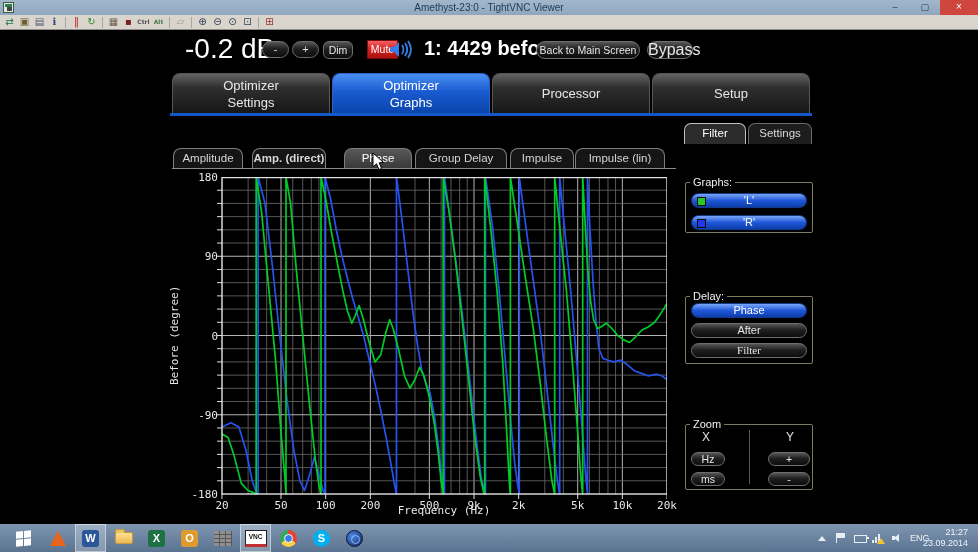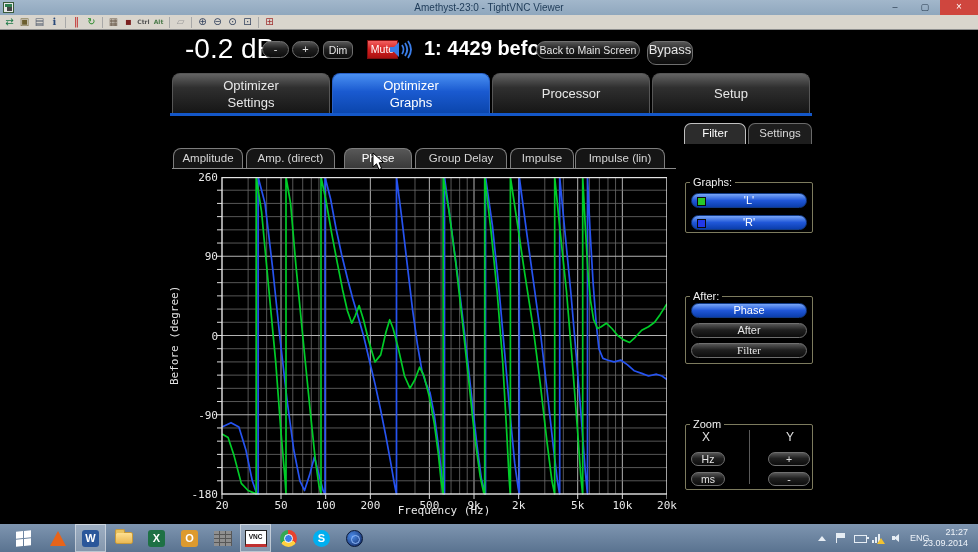--- a/index.html
+++ b/index.html
@@ -39,21 +39,21 @@
   .pill.blue{background:linear-gradient(#78a6f8,#2057d8 50%,#0b3ead);border-color:#123a85;color:#fff;}
   .hdr-btn{font-size:11px;line-height:15px;}
   .btn-minus{left:262px;top:41px;width:27px;height:17px;}
   .btn-plus{left:292px;top:41px;width:27px;height:17px;}
   .btn-dim{left:323px;top:41px;width:30px;height:18px;border-radius:6px;font-size:10.5px;line-height:16px;}
   .btn-mute{left:367px;top:40px;width:31px;height:19px;border-radius:0;font-size:10.5px;line-height:17px;
     background:linear-gradient(#f26060,#d41f1f 50%,#a81111);border:1px solid #7d0e0e;color:#fff;}
   .speaker-wrap{position:absolute;left:389px;top:40px;width:26px;height:19px;}
   .preset-label{position:absolute;left:424px;top:37px;font-size:20px;font-weight:bold;color:#fff;}
   .btn-back{left:536px;top:41px;width:104px;height:18px;font-size:10.5px;line-height:16px;text-align:center;}
-  .btn-bypass{left:647px;top:41px;width:46px;height:24px;font-size:13px;line-height:16px;}
+  .btn-bypass{left:647px;top:41px;width:46px;height:18px;font-size:16px;line-height:16px;}
 
   
   .main-tab{position:absolute;top:73px;width:158px;height:40px;border-radius:8px 8px 0 0;
     background:linear-gradient(#636363,#2f2f2f 35%,#161616);border:1px solid #565656;border-bottom:none;
     color:#e8e8e8;font-size:13px;display:flex;align-items:center;justify-content:center;
     text-align:center;white-space:pre-line;box-sizing:border-box;line-height:17px;}
   .main-tab.active{background:linear-gradient(#4a90f2,#1a5ad0 45%,#0b46ad);border-color:#2a62c8;color:#fff;}
   .blue-line{position:absolute;left:170px;top:113px;width:642px;height:3px;background:#1457c8;}
 
   
@@ -221,21 +221,21 @@
       <div class="main-tab" style="left: 652px;">Setup</div>
     </div>
   <div class="blue-line"></div>
 
   <div id="sideTabs">
       <div class="side-tab active" style="left: 684px; width: 62px;">Filter</div>
       <div class="side-tab" style="left: 748px; width: 64px;">Settings</div>
     </div>
   <div id="subTabs">
       <div class="sub-tab" style="left: 173px; width: 70px;">Amplitude</div>
-      <div class="sub-tab" style="left: 246px; width: 89px;">Amp. (direct)</div>
+      <div class="sub-tab" style="left: 252px; width: 74px; font-weight: bold;">Amp. (direct)</div>
       <div class="sub-tab active" style="left: 344px; width: 68px;">Phase</div>
       <div class="sub-tab" style="left: 415px; width: 92px;">Group Delay</div>
       <div class="sub-tab" style="left: 510px; width: 64px;">Impulse</div>
       <div class="sub-tab" style="left: 575px; width: 90px;">Impulse (lin)</div>
     </div>
   <div class="subtab-line"></div>
 
   <div class="y-axis-label">Before (degree)</div>
   <svg class="plot-svg" id="plotSvg" width="451" height="323" viewBox="-6 0 451 323">
       <line x1="26.1202034265927" y1="0" x2="26.1202034265927" y2="317" stroke="#6c6c6c" stroke-width="0.8"></line>
@@ -318,21 +318,21 @@
       <line x1="-5" y1="39.625" x2="0" y2="39.625" stroke="#e0e0e0" stroke-width="1"></line>
       <line x1="0" y1="26.416666666666668" x2="445" y2="26.416666666666668" stroke="#6c6c6c" stroke-width="0.8"></line>
       <line x1="-5" y1="26.416666666666668" x2="0" y2="26.416666666666668" stroke="#e0e0e0" stroke-width="1"></line>
       <line x1="0" y1="13.208333333333334" x2="445" y2="13.208333333333334" stroke="#6c6c6c" stroke-width="0.8"></line>
       <line x1="-5" y1="13.208333333333334" x2="0" y2="13.208333333333334" stroke="#e0e0e0" stroke-width="1"></line>
       <path d="M0.0,250.1 L9.0,245.7 L16.9,250.1 L23.9,273.0 L30.3,303.8 L34.2,315.2 L36.1,317.0 L36.1,0.0 L43.0,26.4 L50.8,92.5 L57.7,158.5 L65.2,224.5 L71.8,273.0 L77.9,303.8 L82.5,313.5 L87.7,297.6 L92.4,280.0 L96.9,297.6 L101.1,313.5 L103.0,317.0 L103.0,0.0 L108.6,22.0 L114.3,52.8 L119.6,77.5 L125.4,101.3 L130.7,121.5 L135.9,139.1 L141.5,158.5 L146.7,180.5 L153.0,206.9 L158.7,233.3 L164.0,259.8 L168.8,286.2 L172.3,306.4 L174.0,315.2 L174.5,317.0 L174.5,0.0 L179.6,39.6 L185.3,88.1 L190.5,132.1 L195.4,167.3 L199.9,193.7 L204.1,206.9 L208.0,215.7 L212.3,237.8 L216.4,268.6 L219.6,297.6 L221.7,312.6 L222.5,317.0 L222.5,0.0 L229.0,48.4 L236.0,101.3 L242.3,154.1 L248.7,211.3 L254.5,264.2 L259.3,301.1 L262.7,315.2 L263.5,317.0 L263.5,0.0 L270.4,48.4 L276.8,110.1 L282.7,176.1 L288.1,237.8 L292.7,286.2 L296.0,310.0 L297.3,317.0 L297.3,0.0 L304.3,52.8 L311.6,105.7 L318.8,158.5 L325.3,215.7 L331.2,268.6 L335.4,303.8 L337.3,315.2 L337.7,317.0 L337.7,0.0 L342.9,54.6 L348.9,116.2 L354.4,180.5 L359.4,242.2 L363.0,290.6 L365.0,312.6 L365.5,317.0 L365.5,0.0 L368.0,52.8 L371.1,105.7 L374.1,145.3 L376.9,171.7 L380.9,181.4 L386.0,183.2 L392.1,184.9 L399.0,183.2 L405.3,187.6 L412.1,193.7 L419.7,196.4 L426.5,199.0 L434.5,197.2 L440.0,199.0 L445.0,202.5" fill="none" stroke="#2653f0" stroke-width="1.7" stroke-linejoin="round"></path>
       <path d="M0.0,257.1 L6.1,260.6 L11.7,277.4 L19.3,306.4 L26.1,313.5 L32.3,316.1 L34.2,317.0 L34.2,0.0 L39.6,35.2 L46.2,105.7 L53.7,184.9 L59.0,255.4 L62.8,299.4 L64.0,317.0 L64.0,0.0 L68.6,26.4 L73.9,88.1 L80.7,158.5 L87.7,228.9 L93.2,281.8 L96.9,308.2 L99.0,317.0 L99.0,0.0 L103.7,22.0 L109.8,57.2 L115.4,86.3 L120.6,112.7 L125.4,133.8 L129.8,146.2 L133.1,139.1 L137.1,128.6 L141.5,142.7 L146.7,163.8 L153.0,184.9 L158.7,177.9 L164.0,155.0 L167.7,142.7 L171.1,151.5 L176.6,172.6 L182.5,199.0 L188.0,211.3 L193.0,202.5 L197.6,190.2 L202.0,199.0 L207.4,220.1 L212.3,246.6 L216.4,277.4 L219.1,303.8 L220.7,315.2 L221.2,317.0 L221.2,0.0 L227.2,35.2 L233.5,83.7 L240.0,140.9 L246.6,202.5 L252.7,259.8 L258.2,299.4 L261.6,315.2 L262.7,317.0 L262.7,0.0 L268.9,52.8 L275.1,114.5 L280.7,184.9 L284.7,255.4 L287.0,299.4 L288.1,315.2 L288.4,317.0 L288.4,0.0 L295.0,44.0 L302.8,96.9 L311.0,149.7 L318.3,206.9 L324.9,264.2 L329.9,303.8 L332.3,315.2 L332.7,317.0 L332.7,0.0 L338.0,52.8 L344.5,114.5 L350.3,184.9 L355.7,255.4 L358.8,299.4 L360.4,315.2 L360.7,317.0 L360.7,0.0 L363.0,44.0 L365.8,92.5 L368.5,123.3 L371.6,142.7 L375.5,151.5 L379.2,149.7 L384.3,146.2 L389.9,151.5 L395.7,158.5 L401.6,162.9 L407.6,165.5 L413.2,160.3 L419.7,153.2 L426.5,149.7 L432.6,145.3 L438.2,137.4 L445.0,126.8" fill="none" stroke="#00cc28" stroke-width="1.7" stroke-linejoin="round"></path>
       <rect x="0" y="0.5" width="445" height="316.5" fill="none" stroke="#e4e4e4" stroke-width="1.4"></rect>
     </svg>
   <div id="yTicks">
-      <div class="tick y-tick" style="top: 171px;">260</div>
+      <div class="tick y-tick" style="top: 171px;">180</div>
       <div class="tick y-tick" style="top: 250.25px;">90</div>
       <div class="tick y-tick" style="top: 329.5px;">0</div>
       <div class="tick y-tick" style="top: 408.75px;">-90</div>
       <div class="tick y-tick" style="top: 488px;">-180</div>
     </div>
   <div id="xTicks">
       <div class="tick x-tick" style="left: 200px;">20</div>
       <div class="tick x-tick" style="left: 259.028px;">50</div>
       <div class="tick x-tick" style="left: 303.681px;">100</div>
       <div class="tick x-tick" style="left: 348.333px;">200</div>
@@ -347,21 +347,21 @@
 
   <fieldset class="panel fs-graphs">
     <legend>Graphs:</legend>
   </fieldset>
   <div id="graphPills">
       <div class="list-pill pill blue" style="top: 193px;">'L'<span class="chan-sq" style="background: rgb(40, 200, 40);"></span></div>
       <div class="list-pill pill blue" style="top: 215px;">'R'<span class="chan-sq" style="background: rgb(34, 56, 232);"></span></div>
     </div>
 
   <fieldset class="panel fs-frames">
-    <legend>After:</legend>
+    <legend>Delay:</legend>
   </fieldset>
   <div id="frameButtons">
       <div class="list-pill pill blue" style="top: 303px;">Phase</div>
       <div class="list-pill pill" style="top: 323px;">After</div>
       <div class="list-pill pill" style="top: 343px; font-family: Liberation Serif, serif;">Filter</div>
     </div>
 
   <fieldset class="panel fs-zoom">
     <legend>Zoom</legend>
   </fieldset>

